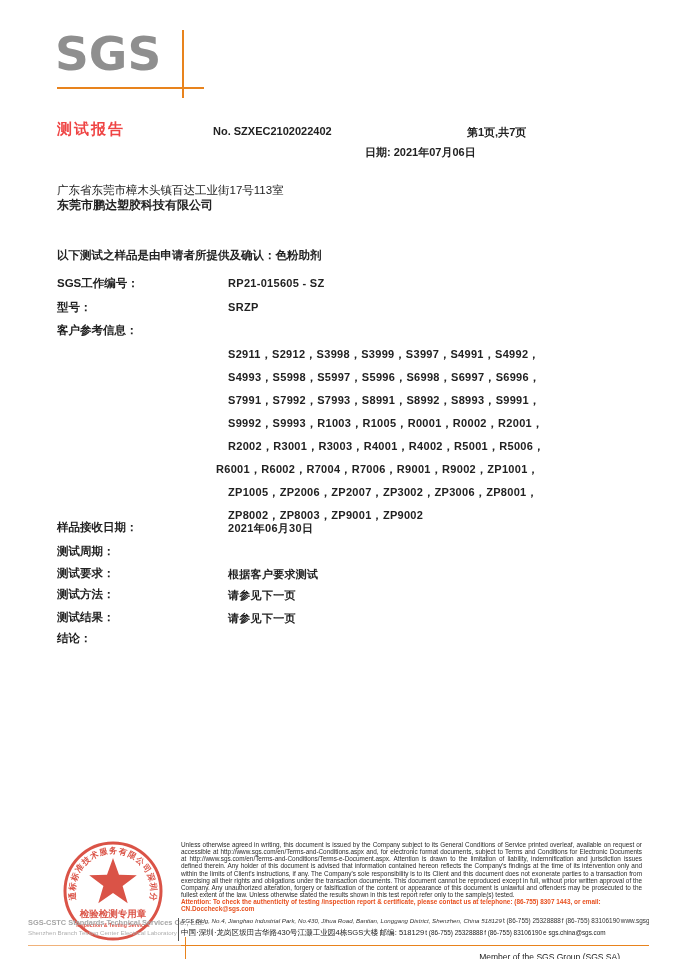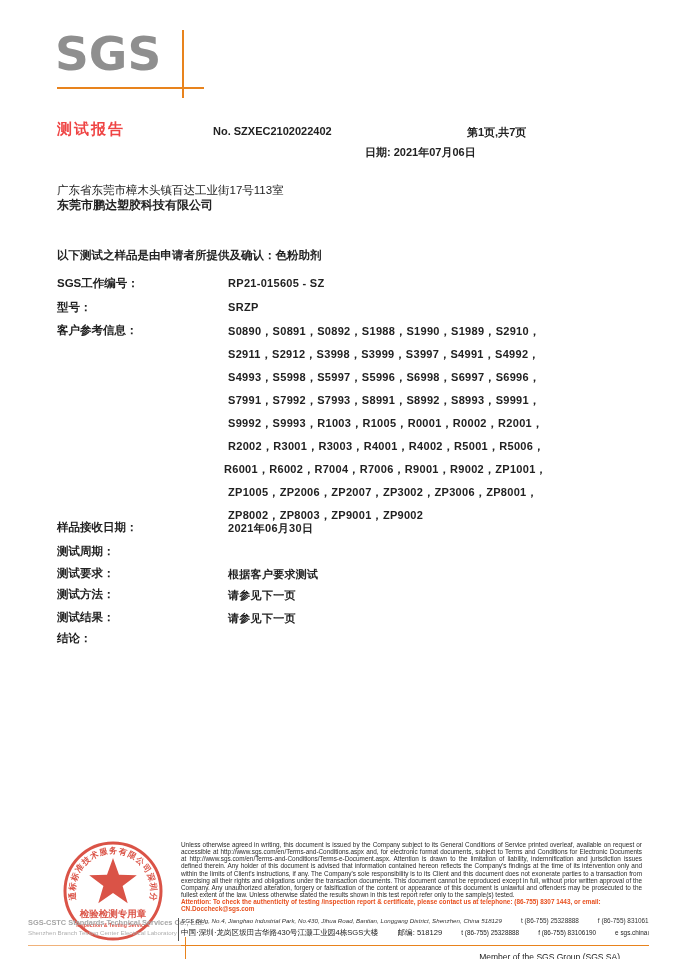--- a/index.html
+++ b/index.html
@@ -29,21 +29,21 @@
   .code-line{font-size:11px;font-weight:600;color:#222;letter-spacing:0.3px;}
   .conclusion-text{left:228px;top:629px;width:416px;font-size:11.5px;font-weight:600;
                    line-height:17.4px;color:#222;letter-spacing:0.2px;}
 
   
   .legal-block{left:181px;top:841px;width:461px;}
   .legal{font-size:6.4px;line-height:7.15px;text-align:justify;color:#2a2a2a;}
   .attention{font-size:6.4px;line-height:7.15px;font-weight:bold;color:#e8501e;}
 
   .addr-block{left:181px;top:917px;width:470px;}
-  .addr-line{display:flex;align-items:baseline;gap:19px;white-space:nowrap;}
+  .addr-line{display:flex;align-items:baseline;gap:1px;white-space:nowrap;}
   .addr-en{font-size:6.2px;color:#333;font-style:italic;}
   .addr-en-c{font-size:6.4px;color:#333;}
   .addr-cn{font-size:7.6px;color:#222;margin-top:4px;}
   .addr-vline{left:178px;top:918px;width:1px;height:23px;background:#555;}
   .foot-hline{left:181px;top:945px;width:468px;height:1px;background:#e8831d;}
   .foot-hline2{left:28px;top:945px;width:153px;height:1px;background:#f0b27a;}
   .foot-vline{left:185px;top:937px;width:1px;height:22px;background:#e8831d;}
 
   .stamp-company1{left:28px;top:918px;font-size:7.4px;color:#a6a6a6;font-weight:600;white-space:nowrap;}
   .stamp-company2{left:28px;top:929px;font-size:6.2px;color:#b0b0b0;white-space:nowrap;}
@@ -71,27 +71,26 @@
 
   <div class="abs intro">以下测试之样品是由申请者所提供及确认：色粉助剂</div>
 
   <div class="abs flabel" style="top:276px">SGS工作编号：</div>
   <div class="abs fvalue" style="top:277px">RP21-015605 - SZ</div>
 
   <div class="abs flabel" style="top:300px">型号：</div>
   <div class="abs fvalue" style="top:301px">SRZP</div>
 
   <div class="abs flabel" style="top:323px">客户参考信息：</div>
-  <div class="abs code-line" style="left:228px;top:324px">S0890，S0891，S0892，S1988，S1990，S1989，S2910，</div>
   <div class="abs code-line" style="left:228px;top:347px">S2911，S2912，S3998，S3999，S3997，S4991，S4992，</div>
   <div class="abs code-line" style="left:228px;top:370px">S4993，S5998，S5997，S5996，S6998，S6997，S6996，</div>
   <div class="abs code-line" style="left:228px;top:393px">S7991，S7992，S7993，S8991，S8992，S8993，S9991，</div>
   <div class="abs code-line" style="left:228px;top:416px">S9992，S9993，R1003，R1005，R0001，R0002，R2001，</div>
   <div class="abs code-line" style="left:228px;top:439px">R2002，R3001，R3003，R4001，R4002，R5001，R5006，</div>
-  <div class="abs code-line" style="left:224px;top:462px">R6001，R6002，R7004，R7006，R9001，R9002，ZP1001，</div>
+  <div class="abs code-line" style="left:216px;top:462px">R6001，R6002，R7004，R7006，R9001，R9002，ZP1001，</div>
   <div class="abs code-line" style="left:228px;top:485px">ZP1005，ZP2006，ZP2007，ZP3002，ZP3006，ZP8001，</div>
   <div class="abs code-line" style="left:228px;top:508px">ZP8002，ZP8003，ZP9001，ZP9002</div>
 
   <div class="abs flabel" style="top:520px">样品接收日期：</div>
   <div class="abs fvalue" style="top:521px">2021年06月30日</div>
 
   <div class="abs flabel" style="top:544px">测试周期：</div>
 
   <div class="abs flabel" style="top:566px">测试要求：</div>
   <div class="abs fvalue" style="top:567px">根据客户要求测试</div>

